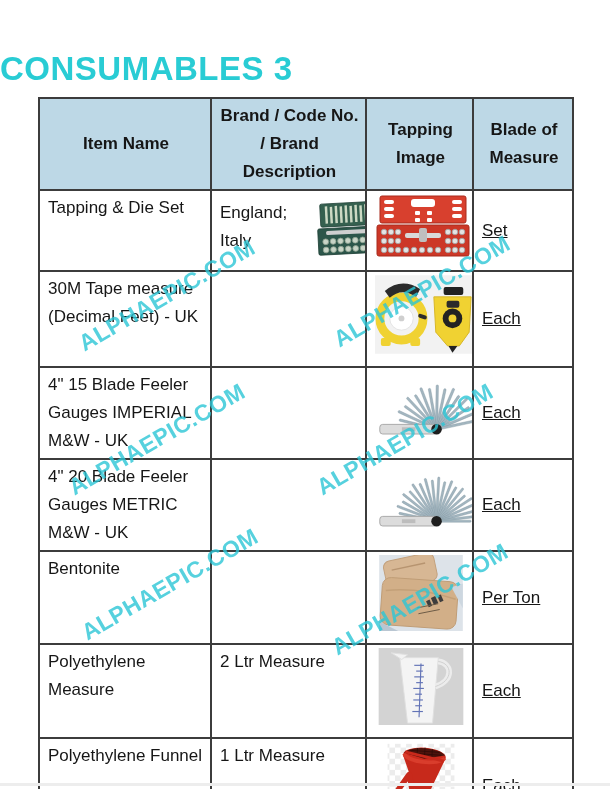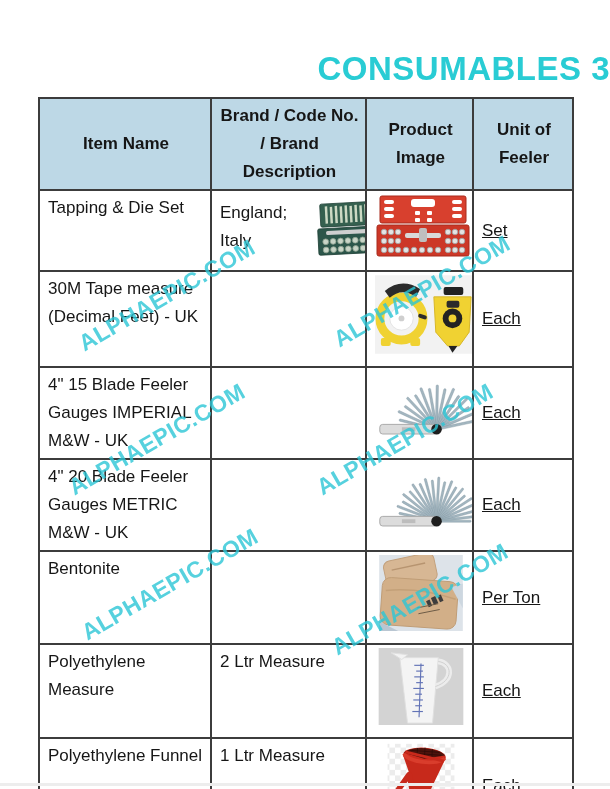--- a/index.html
+++ b/index.html
@@ -7,21 +7,21 @@
     --c-header-bg:#bdd8e6;
     --c-watermark:#2cc6d6;
     --c-text:#161616;
     --c-border:#3c3c3c;
   }
   *{box-sizing:border-box;}
   html,body{margin:0;padding:0;background:#ffffff;}
   body{font-family:"Liberation Sans","DejaVu Sans",sans-serif;color:var(--c-text);}
   .page{position:relative;width:610px;height:789px;background:#ffffff;overflow:hidden;}
   .doc-title{
-    position:absolute;left:0;top:50px;width:610px;text-align:right;
+    position:absolute;left:0;top:50px;width:610px;text-align:left;
     font-size:33px;font-weight:bold;color:var(--c-title);letter-spacing:.5px;
   }
   table.consumables{
     position:absolute;left:38px;top:97px;width:534px;
     border-collapse:collapse;table-layout:fixed;
   }
   table.consumables td{
     border:2px solid var(--c-border);
     font-size:17px;line-height:28px;color:var(--c-text);
     padding:3px 6px 3px 8px;overflow:hidden;
@@ -60,22 +60,22 @@
         <col style="width:100px">
     </colgroup>
     <tbody>
         <tr style="height:86px">
       <td class="hdr">Item Name</td>
       <td class="hdr">
         <span style="display:block">Brand / Code No.</span>
         <span style="display:block">/ Brand</span>
         <span style="display:block">Description</span>
       </td>
-      <td class="hdr">Product Image</td>
-      <td class="hdr">Unit of Feeler</td>
+      <td class="hdr">Tapping Image</td>
+      <td class="hdr">Blade of Measure</td>
     </tr>
 
     <tr style="height:81px">
       <td class="name">Tapping &amp; Die Set</td>
       <td class="desc">
         <div class="desc-flex">
           <div class="dtext">England; Italy</div>
           <div class="dimg">
             <svg width="74" height="64" viewBox="0 0 90 66">
               <g transform="rotate(-3 45 33)">

